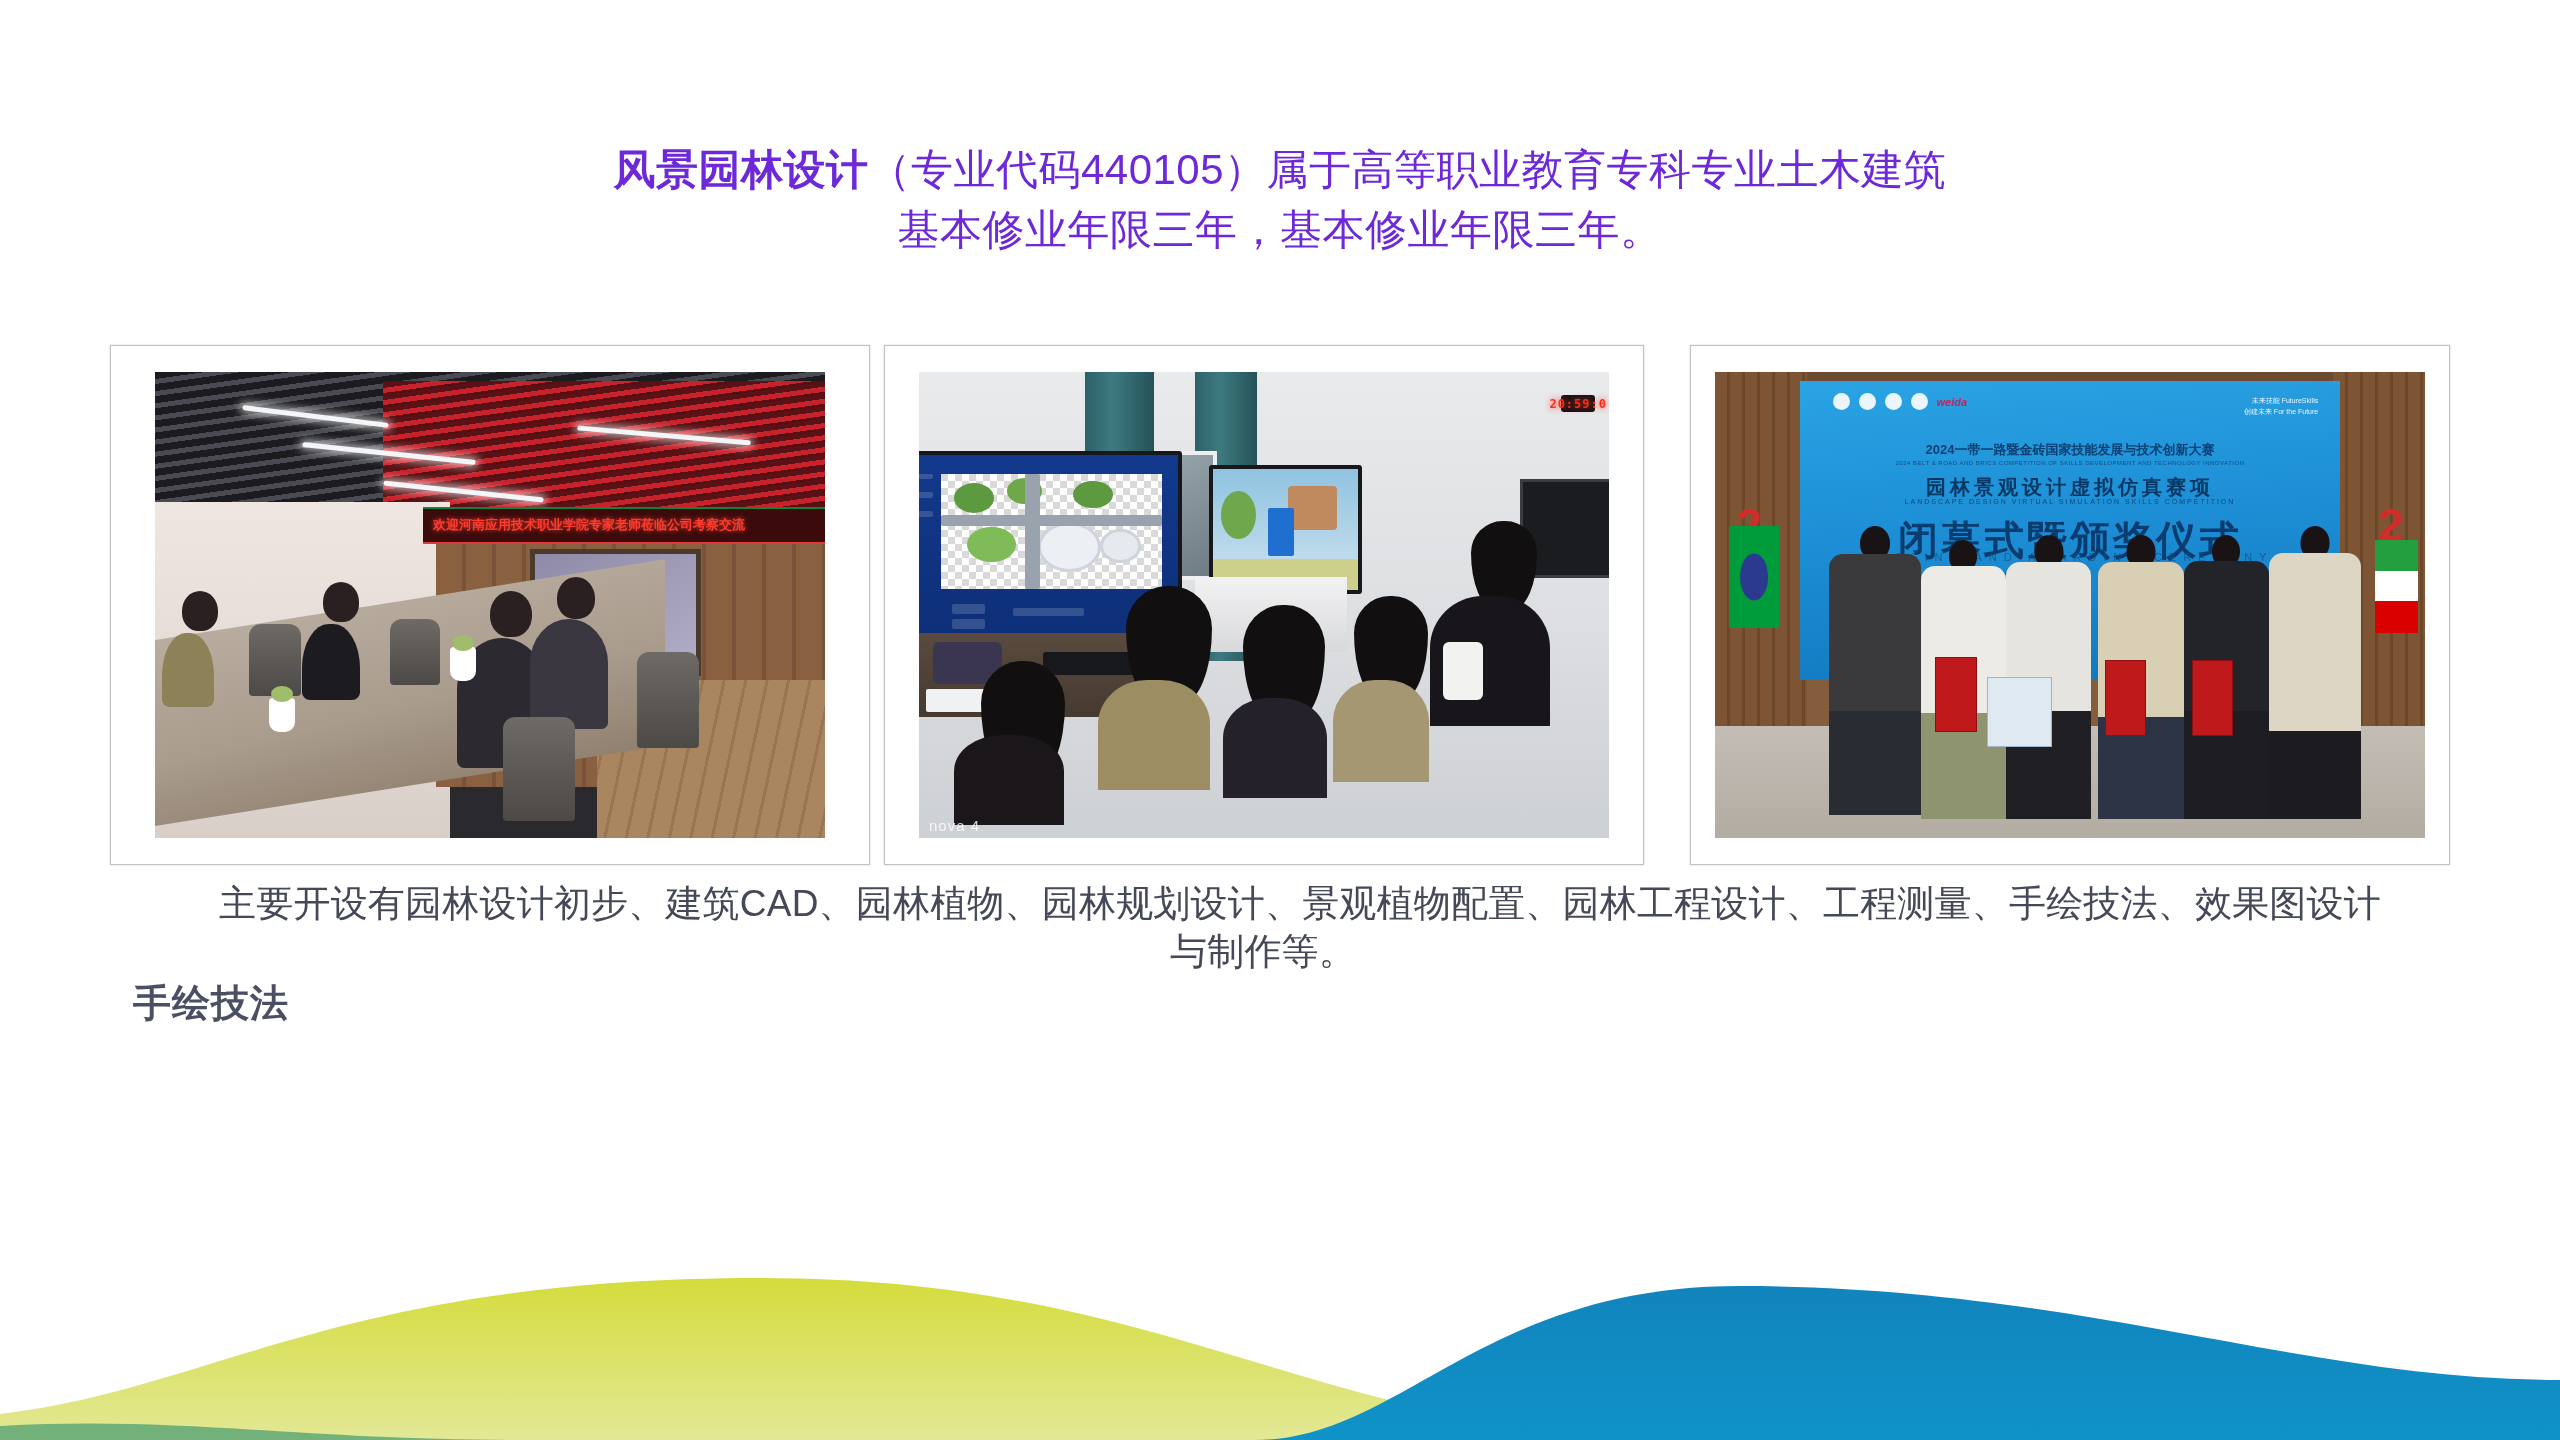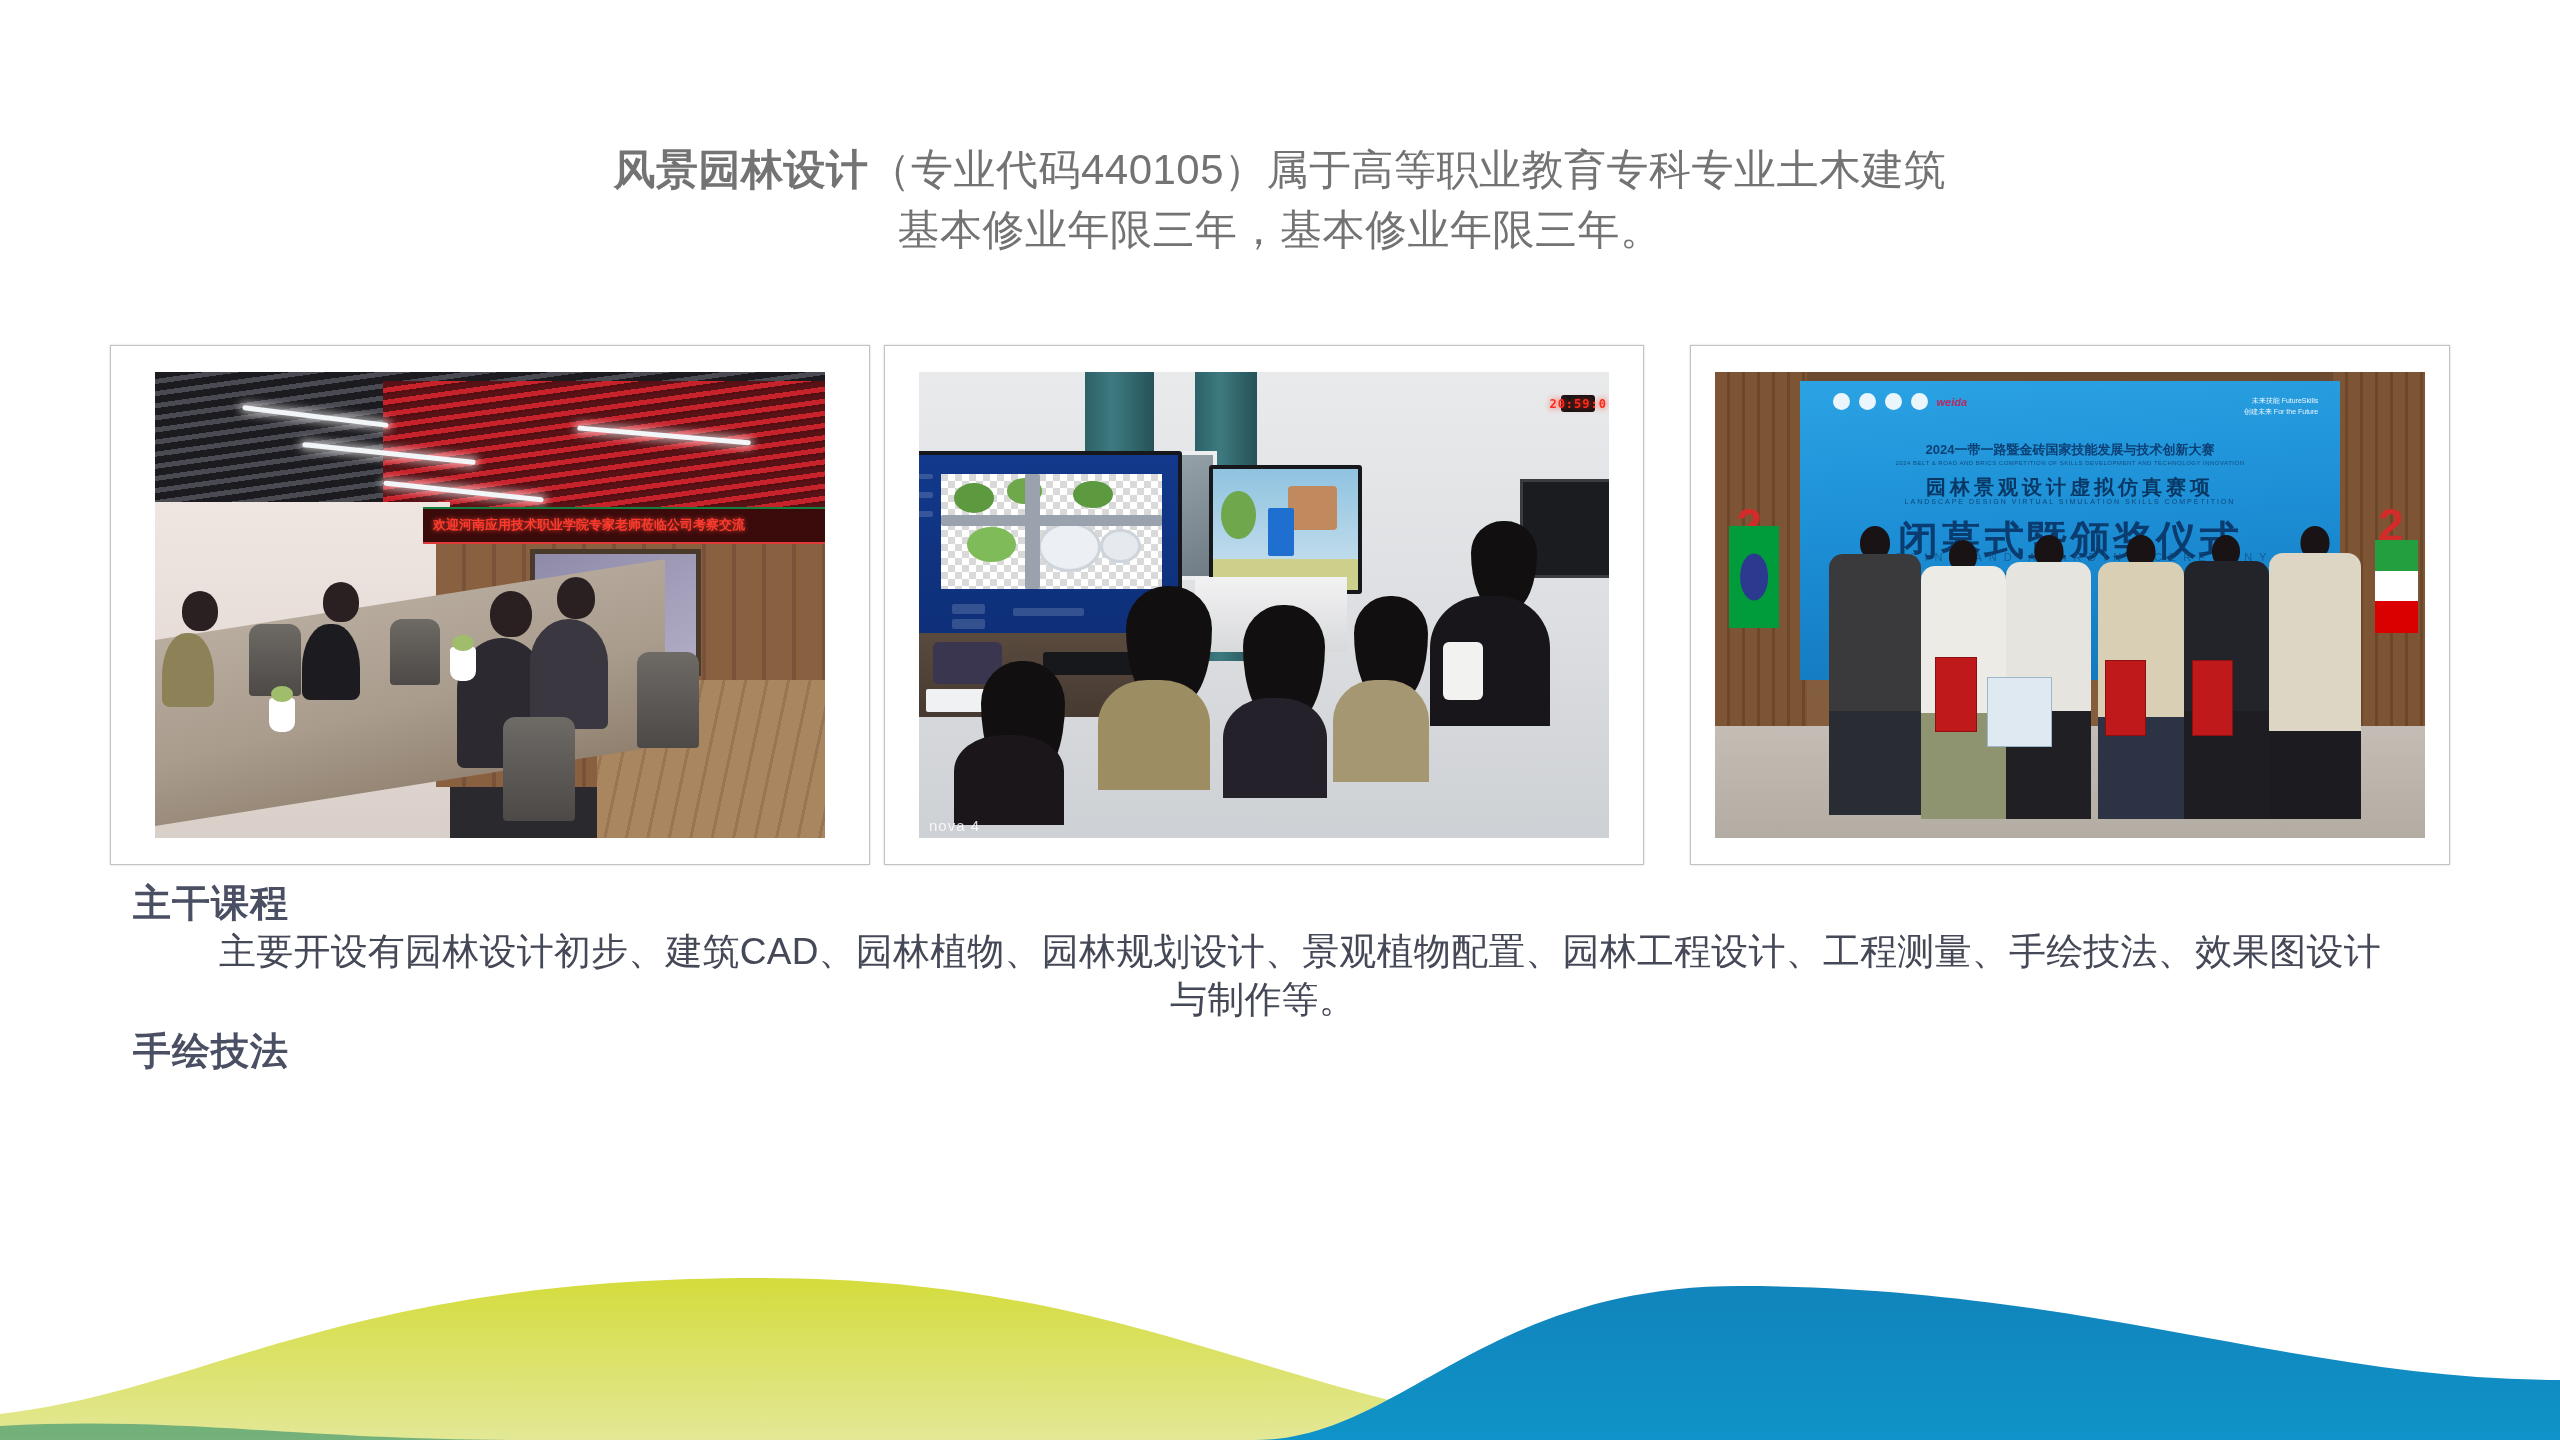--- a/index.html
+++ b/index.html
@@ -23,21 +23,21 @@
   
   .title-block {
     position: absolute;
     left: 0; right: 0;
     top: 140px;
     text-align: center;
     line-height: 1.42;
   }
   .title-line {
     font-size: 42px;
-    color: #737373;
+    color: #6d28d9;
     letter-spacing: 0.5px;
     white-space: pre;
   }
   .title-line .strong {
     font-weight: bold;
   }
 
   
   .photo-row {
     position: absolute;
@@ -587,21 +587,20 @@
         <div class="p3-person" style="left:78%;top:33%;width:13%;height:63%;">
           <div class="p3-p-head" style="top:0;width:29px;height:33px;"></div>
           <div class="p3-p-body" style="top:27px;bottom:30%;background:#ded6c4;border-radius:14px 14px 0 0;"></div>
           <div class="p3-p-body" style="top:70%;bottom:0;background:#1b1b20;"></div>
         </div>
       </div>
     </div>
   </div>
 
   <div class="body-text">
-    <div class="sec-head">主干课程</div>
     <div class="sec-para">主要开设有园林设计初步、建筑CAD、园林植物、园林规划设计、景观植物配置、园林工程设计、工程测量、手绘技法、效果图设计与制作等。</div>
     <div class="sec-gap"></div>
     <div class="sec-head">手绘技法</div>
   </div>
 
   <div class="waves">
     <svg width="2560" height="200" viewBox="0 0 2560 200" preserveAspectRatio="none">
       <defs>
         <linearGradient id="gGreen" x1="0" y1="0" x2="0" y2="1">
           <stop offset="0%" stop-color="#d4dc3c"></stop>

